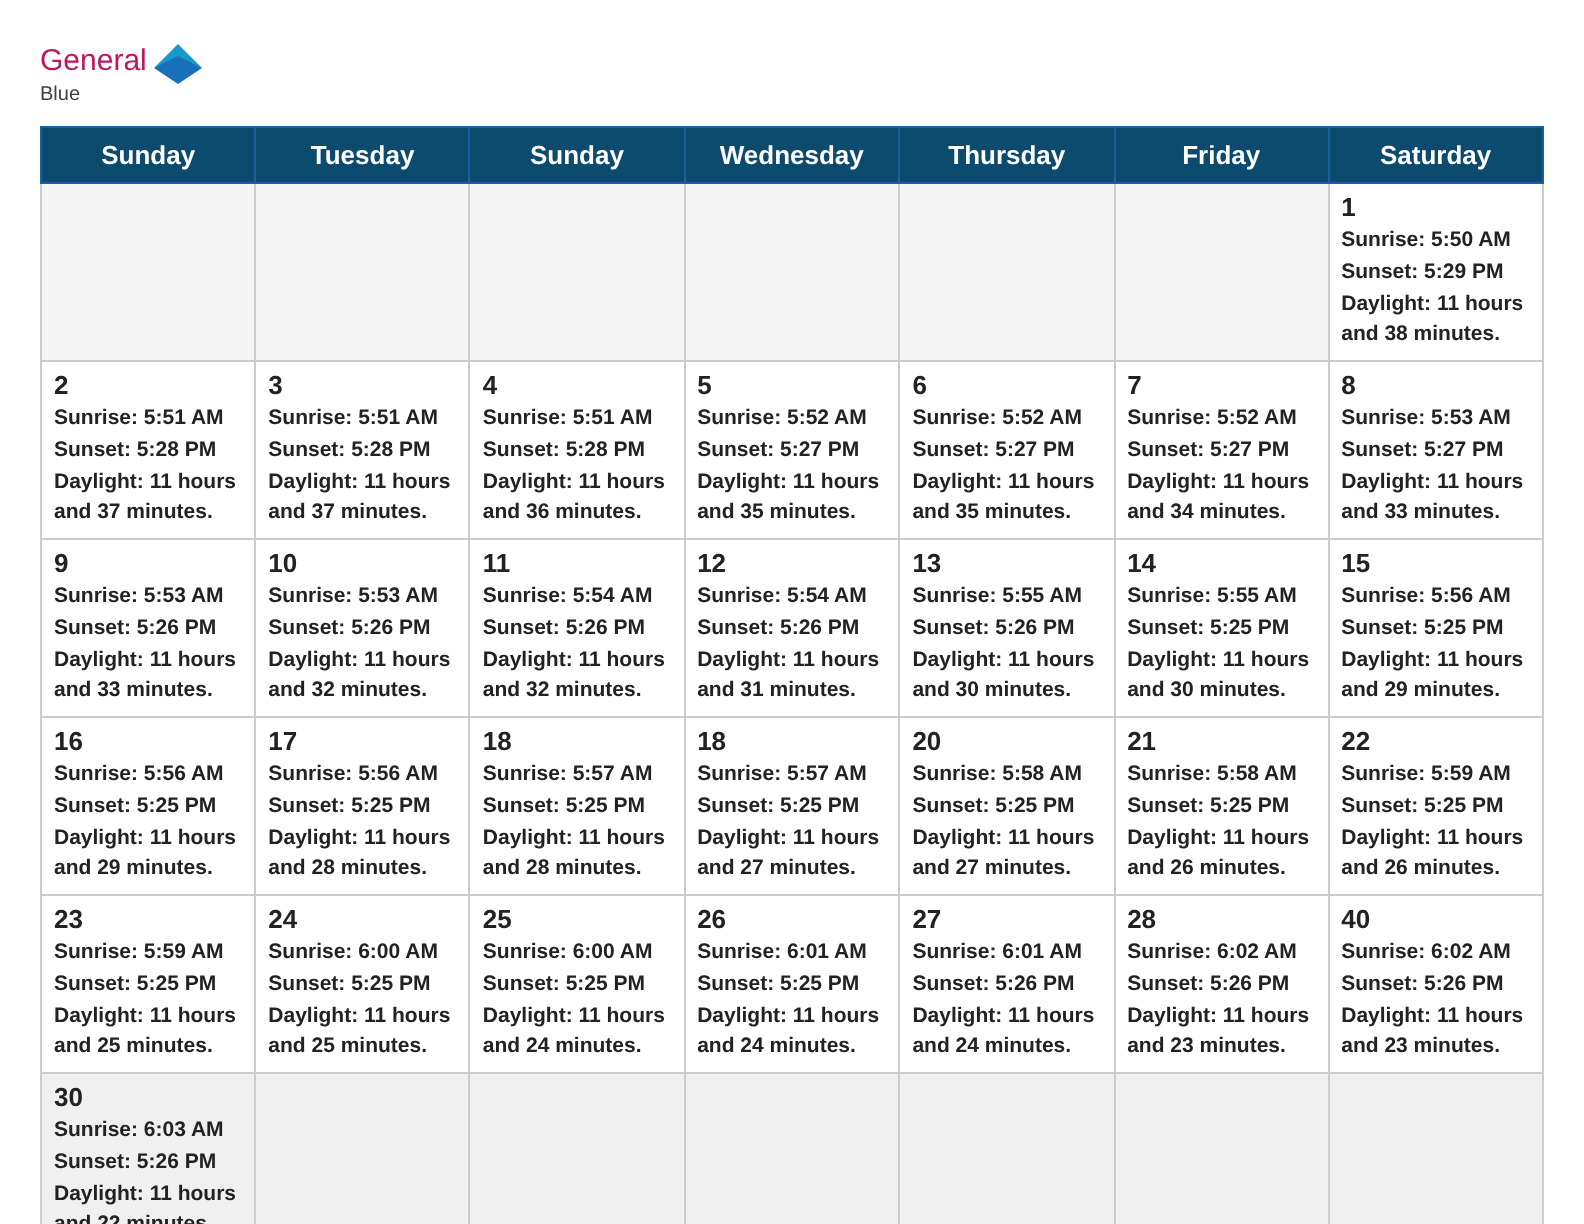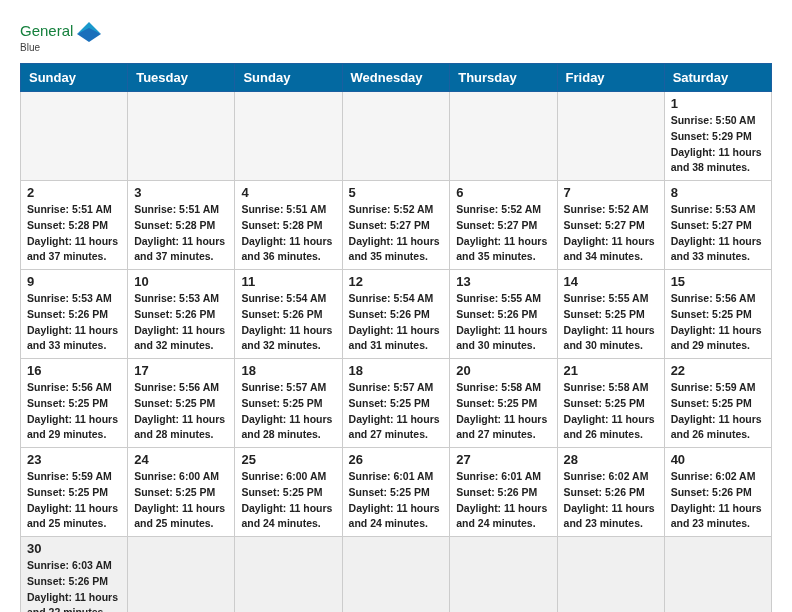--- a/index.html
+++ b/index.html
@@ -32,23 +32,23 @@
     .location {
       font-size: 16px;
       color: #444;
     }
     .calendar {
       width: 100%;
       border-collapse: collapse;
       border: 1px solid #ccc;
     }
     .calendar th {
-      background: #0369a1;
+      background: #0c4a6e;
       color: #fff;
-      text-align: left;
+      text-align: center;
       padding: 6px 8px;
       font-size: 13px;
       border: 1px solid #1a5fa0;
     }
     .calendar td {
       border: 1px solid #ccc;
       vertical-align: top;
       padding: 4px 6px;
       font-size: 10.5px;
       color: #222;
@@ -75,21 +75,21 @@
       font-weight: bold;
     }
   </style>
 </head>
 <body>
 
 <div class="header-section">
   <div class="logo">
 <div style="display:flex;flex-direction:column;line-height:1.1;">
   <div style="display:flex;align-items:center;gap:2px;">
-    <span style="font-size:15px;color:#15803d;font-family:Arial;">General</span>
+    <span style="font-size:15px;color:#be185d;font-family:Arial;">General</span>
     <svg width="28" height="22" viewBox="0 0 28 22">
       <polygon points="14,2 26,14 14,10 2,14" fill="#1a99cc"></polygon>
       <polygon points="14,8 26,14 14,22 2,14" fill="#1a6fbb"></polygon>
     </svg>
   </div>
   <span style="font-size:10px;color:#404040;font-family:Arial;font-weight:normal;">Blue</span>
 </div>
 </div>
   <div class="title-block">
     <div class="month-title"></div>

